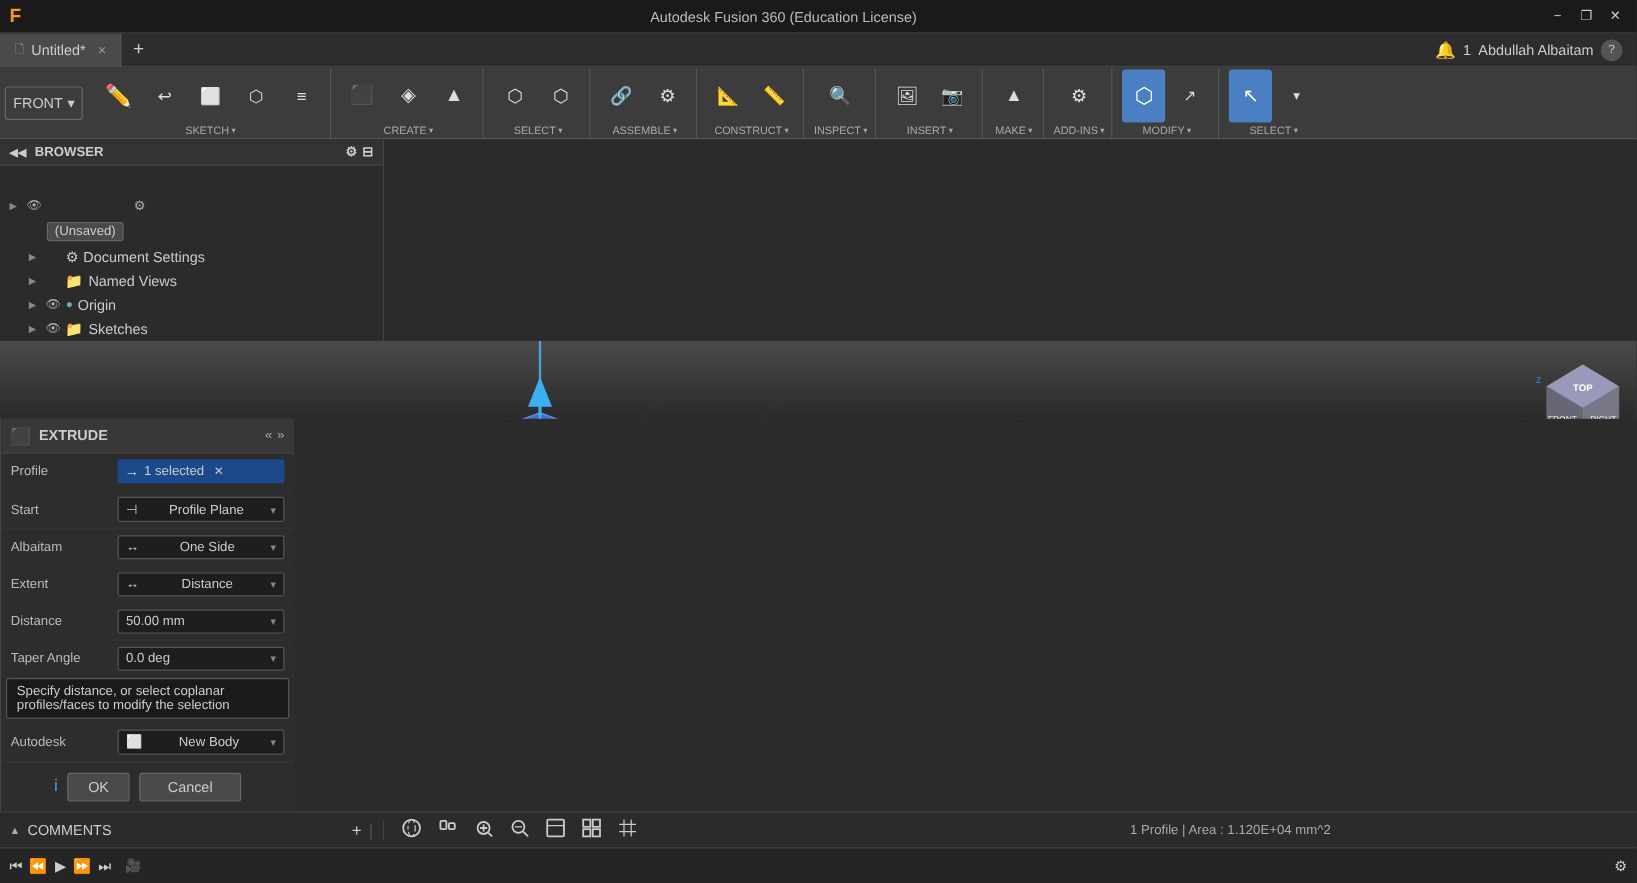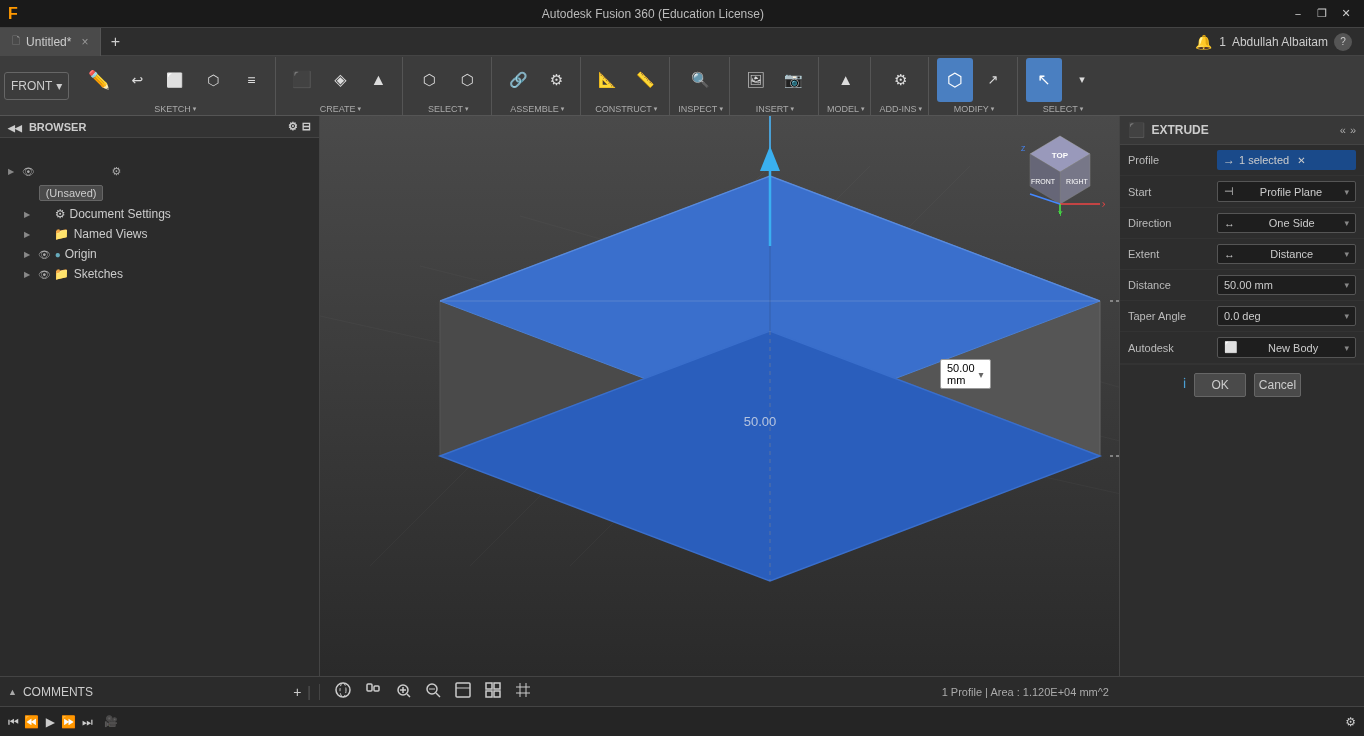--- a/index.html
+++ b/index.html
@@ -25,21 +25,21 @@
     .toolbar-group { display: flex; flex-direction: column; align-items: center; border-right: 1px solid #555; padding: 0 6px; height: 58px; justify-content: center; gap: 2px; }
     .toolbar-row { display: flex; align-items: center; gap: 2px; }
     .tb-btn { display: flex; flex-direction: column; align-items: center; justify-content: center; padding: 3px 5px; cursor: pointer; border-radius: 3px; min-width: 36px; height: 44px; color: #ddd; }
     .tb-btn .tb-icon { font-size: 18px; line-height: 1; }
     .group-label { font-size: 9px; color: #aaa; display: flex; align-items: center; gap: 2px; justify-content: center; }
     .group-label .arrow { font-size: 7px; }
     .tb-highlighted { background: #4a7fc1; }
     #model-dropdown { background: #3c3c3c; border: 1px solid #666; color: #ccc; padding: 2px 6px; font-size: 12px; display: flex; align-items: center; gap: 4px; cursor: pointer; border-radius: 3px; height: 28px; margin-right: 4px; }
 
     
-    #main { display: flex; height: calc(736px - 28px - 28px - 60px - 30px - 30px); }
+    #main { display: flex; height: calc(736px - 28px - 28px - 60px - 30px - 30px); flex-direction: column; }
 
     
     #sidebar { width: 320px; min-width: 320px; background: #2b2b2b; border-right: 1px solid #444; display: flex; flex-direction: column; }
     #browser-header { display: flex; align-items: center; justify-content: space-between; padding: 4px 8px; background: #333; border-bottom: 1px solid #444; font-size: 11px; font-weight: bold; color: #ccc; }
     #browser-header-right { display: flex; gap: 4px; }
     .browser-item { display: flex; align-items: center; gap: 4px; padding: 3px 8px; cursor: pointer; font-size: 12px; }
     .tree-arrow { font-size: 8px; color: #888; width: 10px; }
     .eye-icon { font-size: 10px; color: #aaa; }
     .indent1 { padding-left: 24px; }
     .unsaved-badge { background: #4a4a4a; border: 1px solid #666; padding: 1px 6px; border-radius: 2px; font-size: 11px; color: #ccc; margin-top: 44px; }
@@ -53,21 +53,21 @@
     #extrude-title { font-size: 12px; font-weight: bold; color: #ccc; display: flex; align-items: center; gap: 6px; }
     .panel-controls { display: flex; gap: 4px; }
     .panel-ctrl-btn { color: #aaa; cursor: pointer; font-size: 11px; }
     .param-row { display: flex; align-items: center; padding: 5px 8px; border-bottom: 1px solid #333; gap: 4px; }
     .param-label { width: 85px; min-width: 85px; font-size: 11px; color: #bbb; }
     .param-value { flex: 1; background: #1e1e1e; border: 1px solid #555; color: #ccc; padding: 3px 6px; font-size: 11px; border-radius: 2px; display: flex; align-items: center; justify-content: space-between; cursor: pointer; }
     .param-value-selected { background: #1a4a8a; border-color: #4a7fc1; display: flex; align-items: center; gap: 4px; flex: 1; padding: 3px 6px; border-radius: 2px; font-size: 11px; }
     .close-x { color: #ccc; cursor: pointer; margin-left: 4px; font-size: 10px; }
     .param-dropdown-arrow { color: #888; font-size: 9px; }
     .ok-btn { background: #4a4a4a; border: 1px solid #666; color: #ccc; padding: 4px 16px; cursor: pointer; border-radius: 2px; font-size: 12px; }
-    .cancel-btn { background: #4a4a4a; border: 1px solid #666; color: #ccc; padding: 4px 4px; cursor: pointer; border-radius: 2px; font-size: 12px; }
+    .cancel-btn { background: #4a4a4a; border: 1px solid #666; color: #ccc; padding: 4px 23px; cursor: pointer; border-radius: 2px; font-size: 12px; }
     .panel-buttons { display: flex; justify-content: center; gap: 8px; padding: 8px; border-top: 1px solid #333; }
     .info-icon { color: #4a9fd4; font-size: 14px; cursor: pointer; }
     .tooltip-bar { background: #1a1a1a; border: 1px solid #555; color: #ccc; font-size: 11px; padding: 4px 8px; margin: 0 4px 4px 4px; border-radius: 2px; }
 
     
     #bottom-bar { height: 30px; background: #2b2b2b; border-top: 1px solid #444; display: flex; align-items: center; }
     #comments-section { width: 320px; min-width: 320px; border-right: 1px solid #444; display: flex; align-items: center; padding: 0 8px; gap: 6px; }
     #viewport-bottom { flex: 1; display: flex; align-items: center; justify-content: space-between; padding: 0 10px; }
     #status-text { font-size: 11px; color: #aaa; }
     #bottom-tools { display: flex; align-items: center; gap: 4px; }
@@ -238,21 +238,21 @@
     </div>
   </div>
 
   <div class="toolbar-group">
     <div class="toolbar-row">
       <div class="tb-btn">
           <span style="font-size:15px;">▲</span>
         </div>
     </div>
     <div class="group-label">
-      <span>MODEL</span>
+      <span>MAKE</span>
       <span class="arrow">▾</span>
     </div>
   </div>
 
   <div class="toolbar-group">
     <div class="toolbar-row">
       <div class="tb-btn">
           <span style="font-size:15px;">⚙</span>
         </div>
     </div>
@@ -399,21 +399,21 @@
 
     
     <div style="position:absolute;top:258px;left:620px;display:flex;align-items:center;gap:2px;">
       <div class="dim-label">
         <span>50.00 mm</span>
         <span class="dim-arrow">▾</span>
       </div>
     </div>
 
     
-    <div id="viewcube" style="position:absolute;top:10px;right:24px;">
+    <div id="viewcube" style="position:absolute;top:10px;right:10px;">
       <svg width="90" height="90" xmlns="http://www.w3.org/2000/svg">
 
         <defs>
           <linearGradient id="cubeGrad" x1="0%" y1="0%" x2="100%" y2="100%">
             <stop offset="0%" style="stop-color:#8888aa"></stop>
             <stop offset="100%" style="stop-color:#556"></stop>
           </linearGradient>
         </defs>
 
         <polygon points="45,10 75,28 45,46 15,28" fill="#9999bb" stroke="#aaa" stroke-width="0.5"></polygon>
@@ -460,21 +460,21 @@
     <div class="param-row">
       <span class="param-label">Start</span>
       <div class="param-value">
         <span style="font-size:11px;margin-right:4px;">⊣</span>
         <span>Profile Plane</span>
         <span class="param-dropdown-arrow">▾</span>
       </div>
     </div>
 
     <div class="param-row">
-      <span class="param-label">Direction</span>
+      <span class="param-label">Albaitam</span>
       <div class="param-value">
         <span style="font-size:11px;margin-right:4px;">↔</span>
         <span>One Side</span>
         <span class="param-dropdown-arrow">▾</span>
       </div>
     </div>
 
     <div class="param-row">
       <span class="param-label">Extent</span>
       <div class="param-value">
@@ -493,20 +493,21 @@
     </div>
 
     <div class="param-row">
       <span class="param-label">Taper Angle</span>
       <div class="param-value">
         <span>0.0 deg</span>
         <span class="param-dropdown-arrow">▾</span>
       </div>
     </div>
 
+    <div class="tooltip-bar">Specify distance, or select coplanar profiles/faces to modify the selection</div>
 
     <div class="param-row">
       <span class="param-label">Autodesk</span>
       <div class="param-value">
         <span style="font-size:11px;margin-right:4px;">⬜</span>
         <span>New Body</span>
         <span class="param-dropdown-arrow">▾</span>
       </div>
     </div>
 

